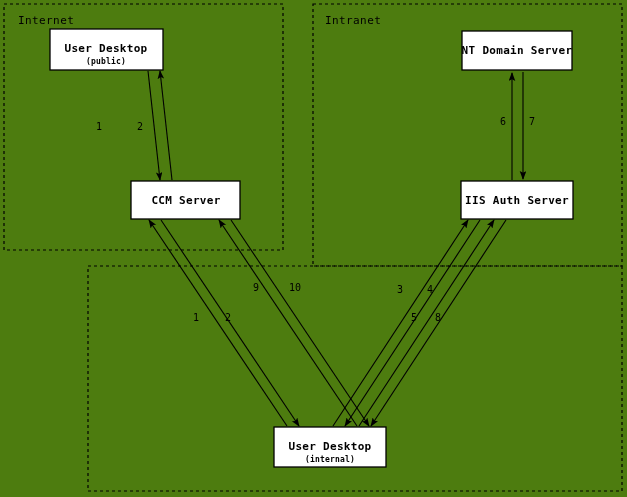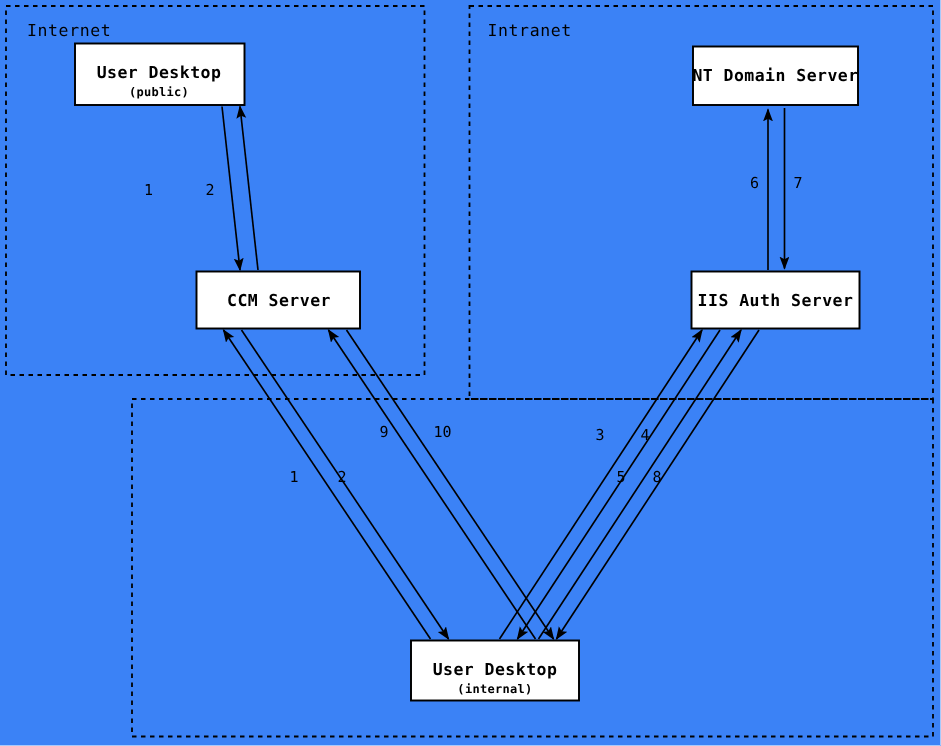--- a/index.html
+++ b/index.html
@@ -10,21 +10,21 @@
   body {
     width: 627px;
     height: 497px;
     font-family: "DejaVu Sans Mono", monospace;
     overflow: hidden;
   }
   #diagram-root {
     position: relative;
     width: 627px;
     height: 497px;
-    background: #3b82f6;
+    background: #4d7c0f;
   }
   svg#diagram-svg {
     display: block;
     width: 627px;
     height: 497px;
   }
   .zone-box {
     fill: none;
     stroke: #000000;
     stroke-width: 1.2;

